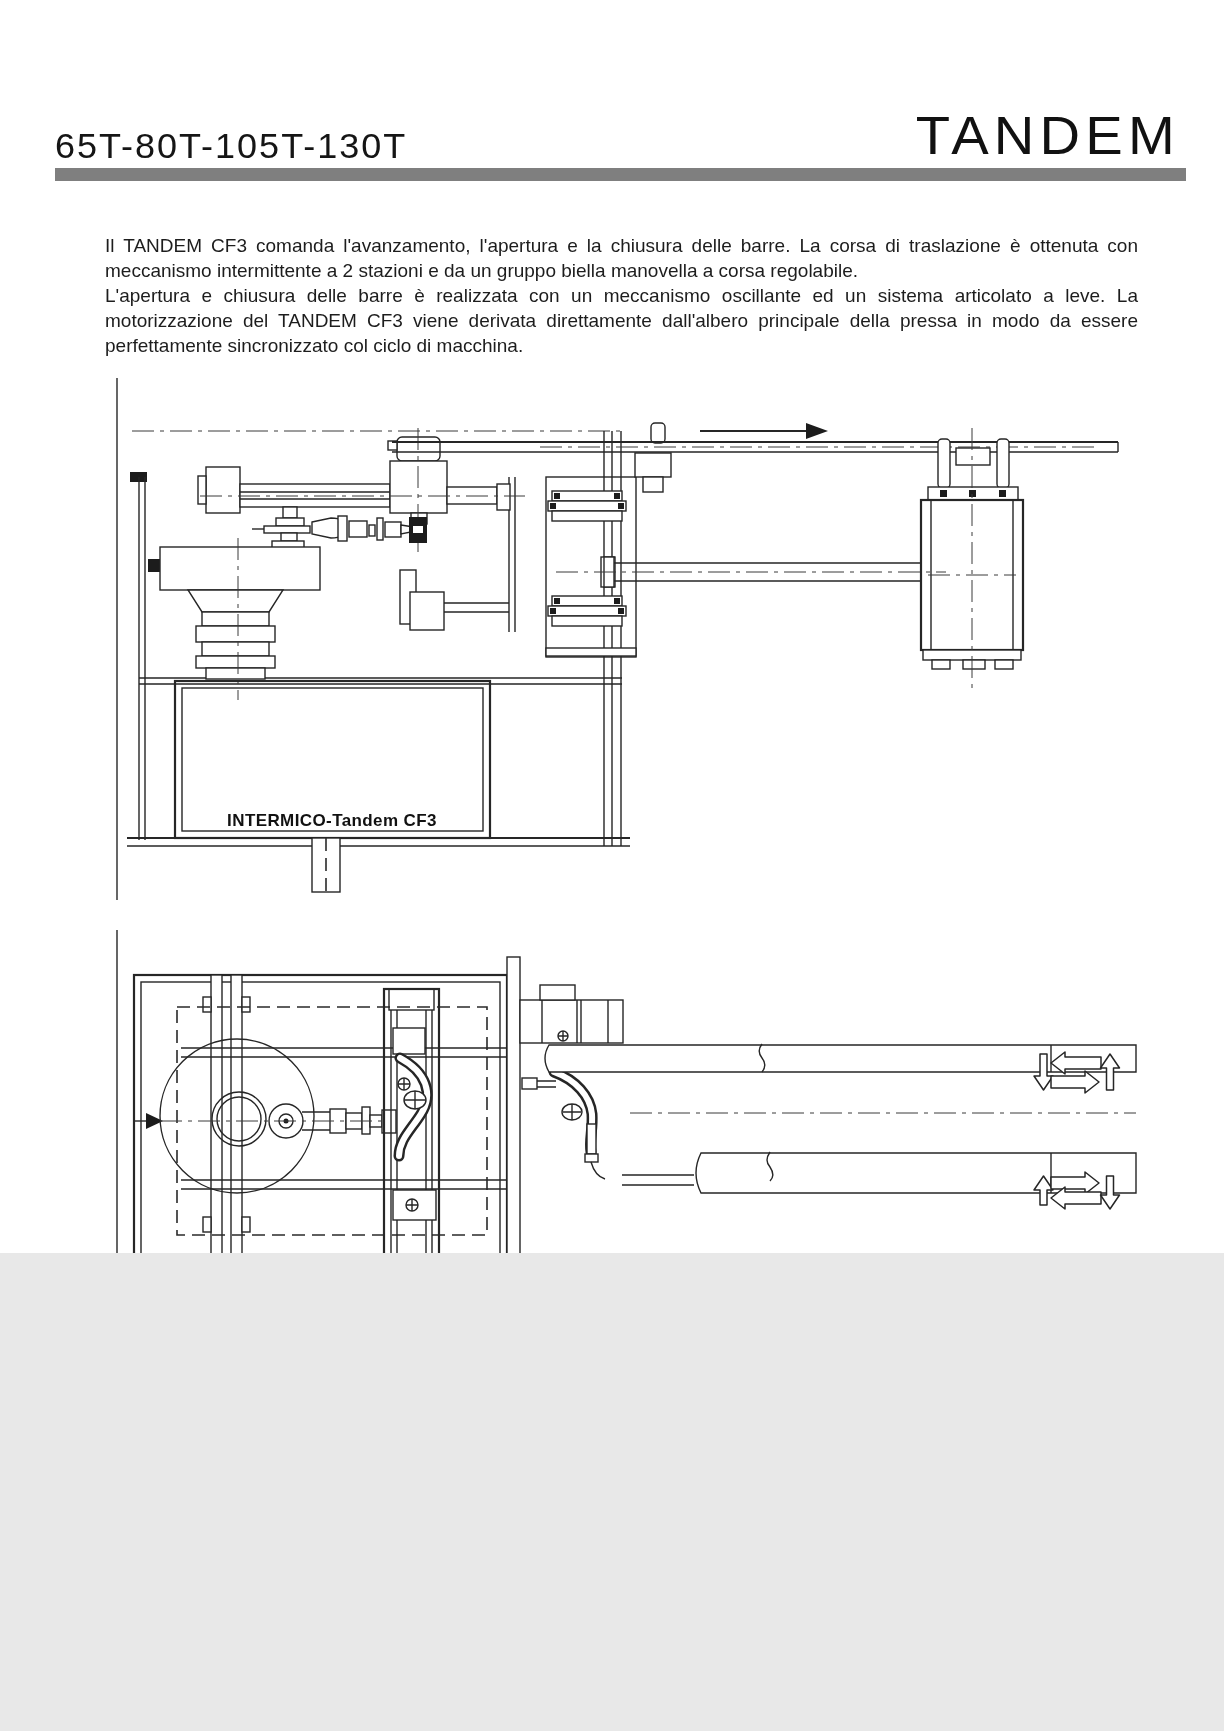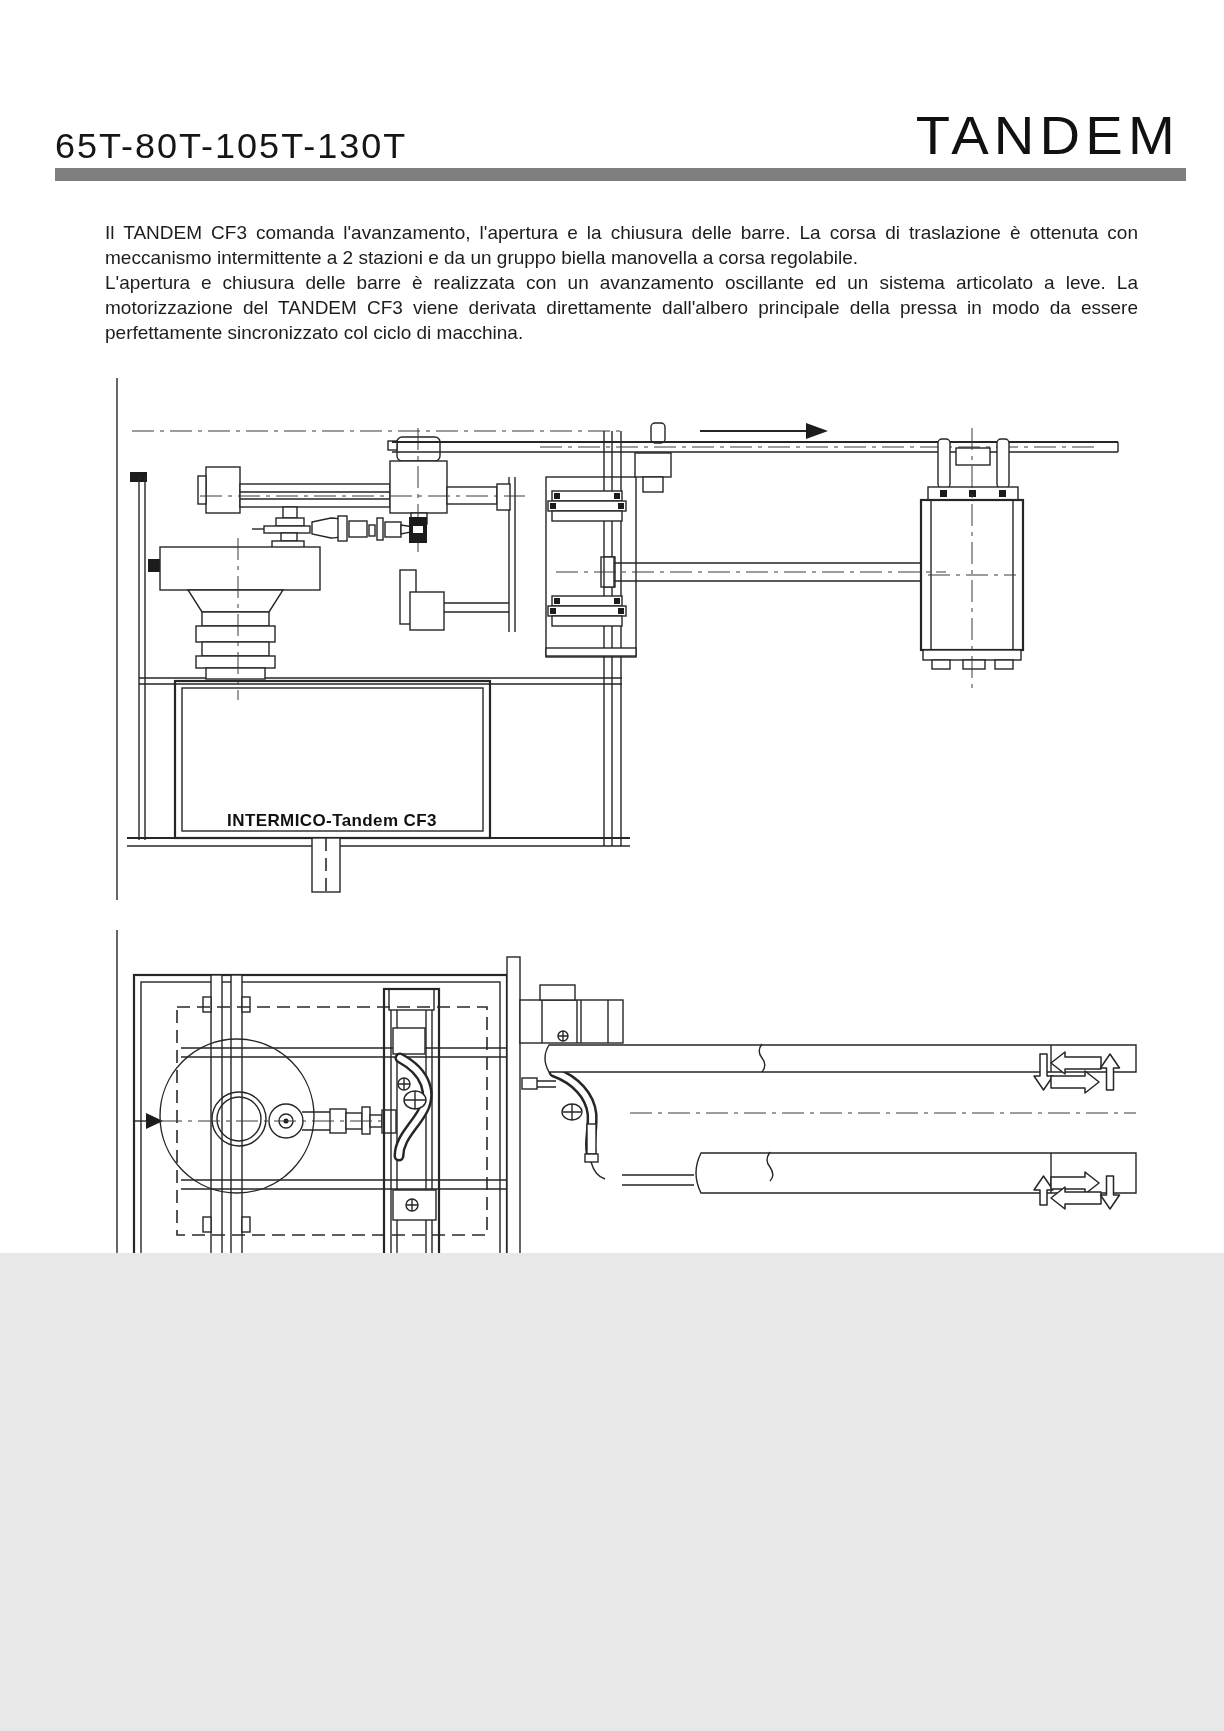--- a/index.html
+++ b/index.html
@@ -15,21 +15,21 @@
   }
   #brand{
     right:44px;top:104px;font-size:54px;letter-spacing:5px;color:#111;
     font-weight:normal;white-space:nowrap;transform:scaleX(1.04);transform-origin:right top;
   }
   #rule{left:55px;top:168px;width:1131px;height:13px;background:#7f7f7f;}
   #sec-title{
     left:105px;top:190px;font-size:22px;font-weight:bold;color:#8e8e8e;letter-spacing:.6px;
     white-space:nowrap;
   }
-  #bodytext{left:105px;top:220px;width:1033px;font-size:19px;line-height:25px;color:#1d1d1d;}
+  #bodytext{left:105px;top:233px;width:1033px;font-size:19px;line-height:25px;color:#1d1d1d;}
   #bodytext p{margin:0;text-align:justify;}
   #fig-caption{left:187px;top:1310px;font-size:20px;color:#141414;}
   svg .ln{stroke:#262626;stroke-width:1.4;fill:none;}
   svg .ln2{stroke:#262626;stroke-width:2.2;fill:none;}
   svg .wf{stroke:#262626;stroke-width:1.4;fill:#ffffff;}
   svg .df{fill:#1c1c1c;stroke:none;}
   svg .cl{stroke:#3a3a3a;stroke-width:1;fill:none;stroke-dasharray:22 6 4 6;}
   svg .dash{stroke:#2a2a2a;stroke-width:1.6;fill:none;stroke-dasharray:13 7;}
   svg .lever{stroke:#262626;stroke-width:11;fill:none;stroke-linecap:round;}
   svg .leverw{stroke:#ffffff;stroke-width:6;fill:none;stroke-linecap:round;}
@@ -51,21 +51,21 @@
 <body>
 
 <div id="page">
 
   <div class="abs" id="models">65T-80T-105T-130T</div>
   <div class="abs" id="brand" style="left:auto;">TANDEM</div>
   <div class="abs" id="rule"></div>
 
   <div class="abs" id="bodytext">
     <p>Il TANDEM CF3 comanda l'avanzamento, l'apertura e la chiusura delle barre. La corsa di traslazione è ottenuta con meccanismo intermittente a 2 stazioni e da un gruppo biella manovella a corsa regolabile.</p>
-    <p>L'apertura e chiusura delle barre è realizzata con un avanzamento oscillante ed un sistema articolato a leve. La motorizzazione del TANDEM CF3 viene derivata direttamente dall'albero principale della pressa in modo da essere perfettamente sincronizzato col ciclo di macchina.</p>
+    <p>L'apertura e chiusura delle barre è realizzata con un meccanismo oscillante ed un sistema articolato a leve. La motorizzazione del TANDEM CF3 viene derivata direttamente dall'albero principale della pressa in modo da essere perfettamente sincronizzato col ciclo di macchina.</p>
   </div>
 
   <svg class="abs" style="left:100px;top:370px;" width="1070" height="535" viewBox="100 370 1070 535">
 
     <g>
       <path class="ln" d="M117,378 V900"></path>
     </g>
 
     <g>
       <path class="cl" d="M132,431 H622"></path>

